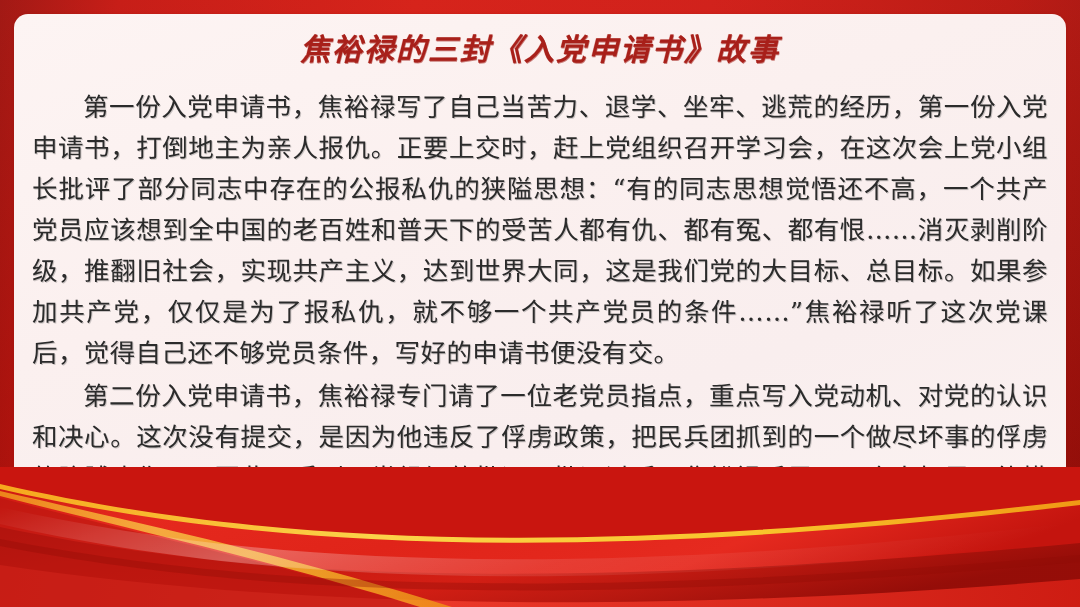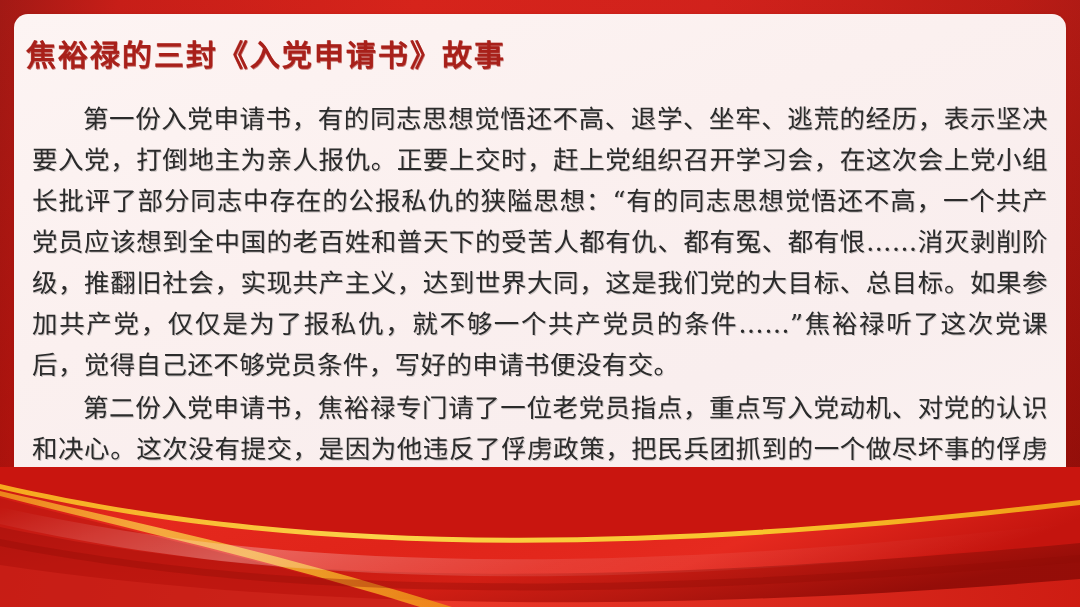--- a/index.html
+++ b/index.html
@@ -50,27 +50,28 @@
     width: 1052px;
     height: 496px;
     background: linear-gradient(160deg,#fdf4f3 0%, #fbf0ef 40%, #f9eeee 70%, #fbf2f1 100%);
     border-radius: 14px 14px 0 0;
     overflow: hidden;
     box-shadow: 0 0 3px rgba(120,20,10,0.18);
   }
 
   
   .title {
-    margin: 12px;
+    margin: 6px;
     padding-top: 10px;
-    text-align: left;
+    text-align: center;
     font-family: "DejaVu Serif", "Liberation Serif", serif;
     font-size: 30px;
     line-height: 1.3;
     font-weight: 700;
+    font-style: italic;
     letter-spacing: 2px;
     color: #a8201a;
     text-shadow:
       0.6px 0.6px 0 rgba(160,30,24,0.55),
       -0.5px 0 0 rgba(190,60,50,0.35);
   }
 
   
   .body-copy {
     padding: 12px 18px 0 18px;
@@ -105,21 +106,21 @@
 
 <div class="slide">
 
   <div class="frame-bg"></div>
 
   <div class="panel">
 
     <h1 class="title">焦裕禄的三封《入党申请书》故事</h1>
 
     <div class="body-copy">
-      <p>第一份入党申请书，有的同志思想觉悟还不高、退学、坐牢、逃荒的经历，表示坚决要入党，打倒地主为亲人报仇。正要上交时，赶上党组织召开学习会，在这次会上党小组长批评了部分同志中存在的公报私仇的狭隘思想：“有的同志思想觉悟还不高，一个共产党员应该想到全中国的老百姓和普天下的受苦人都有仇、都有冤、都有恨……消灭剥削阶级，推翻旧社会，实现共产主义，达到世界大同，这是我们党的大目标、总目标。如果参加共产党，仅仅是为了报私仇，就不够一个共产党员的条件……”焦裕禄听了这次党课后，觉得自己还不够党员条件，写好的申请书便没有交。</p>
+      <p>第一份入党申请书，焦裕禄写了自己当苦力、退学、坐牢、逃荒的经历，第一份入党申请书，打倒地主为亲人报仇。正要上交时，赶上党组织召开学习会，在这次会上党小组长批评了部分同志中存在的公报私仇的狭隘思想：“有的同志思想觉悟还不高，一个共产党员应该想到全中国的老百姓和普天下的受苦人都有仇、都有冤、都有恨……消灭剥削阶级，推翻旧社会，实现共产主义，达到世界大同，这是我们党的大目标、总目标。如果参加共产党，仅仅是为了报私仇，就不够一个共产党员的条件……”焦裕禄听了这次党课后，觉得自己还不够党员条件，写好的申请书便没有交。</p>
       <p>第二份入党申请书，焦裕禄专门请了一位老党员指点，重点写入党动机、对党的认识和决心。这次没有提交，是因为他违反了俘虏政策，把民兵团抓到的一个做尽坏事的俘虏的胳膊砍伤了。因此，受到了党组织的批评。批评过后，焦裕禄反思：一个人如果不能模范执行党的政策，怎么能够得上党员的标准呢？于是，他又将写好的申请书收了起来。</p>
     </div>
 
   </div>
 
   <div class="ribbon">
     <svg viewBox="0 0 1080 140" preserveAspectRatio="none" xmlns="http://www.w3.org/2000/svg">
       <defs>
         <linearGradient id="gA" x1="0" y1="0" x2="1" y2="0.25">
           <stop offset="0%" stop-color="#cf1a12"></stop>

